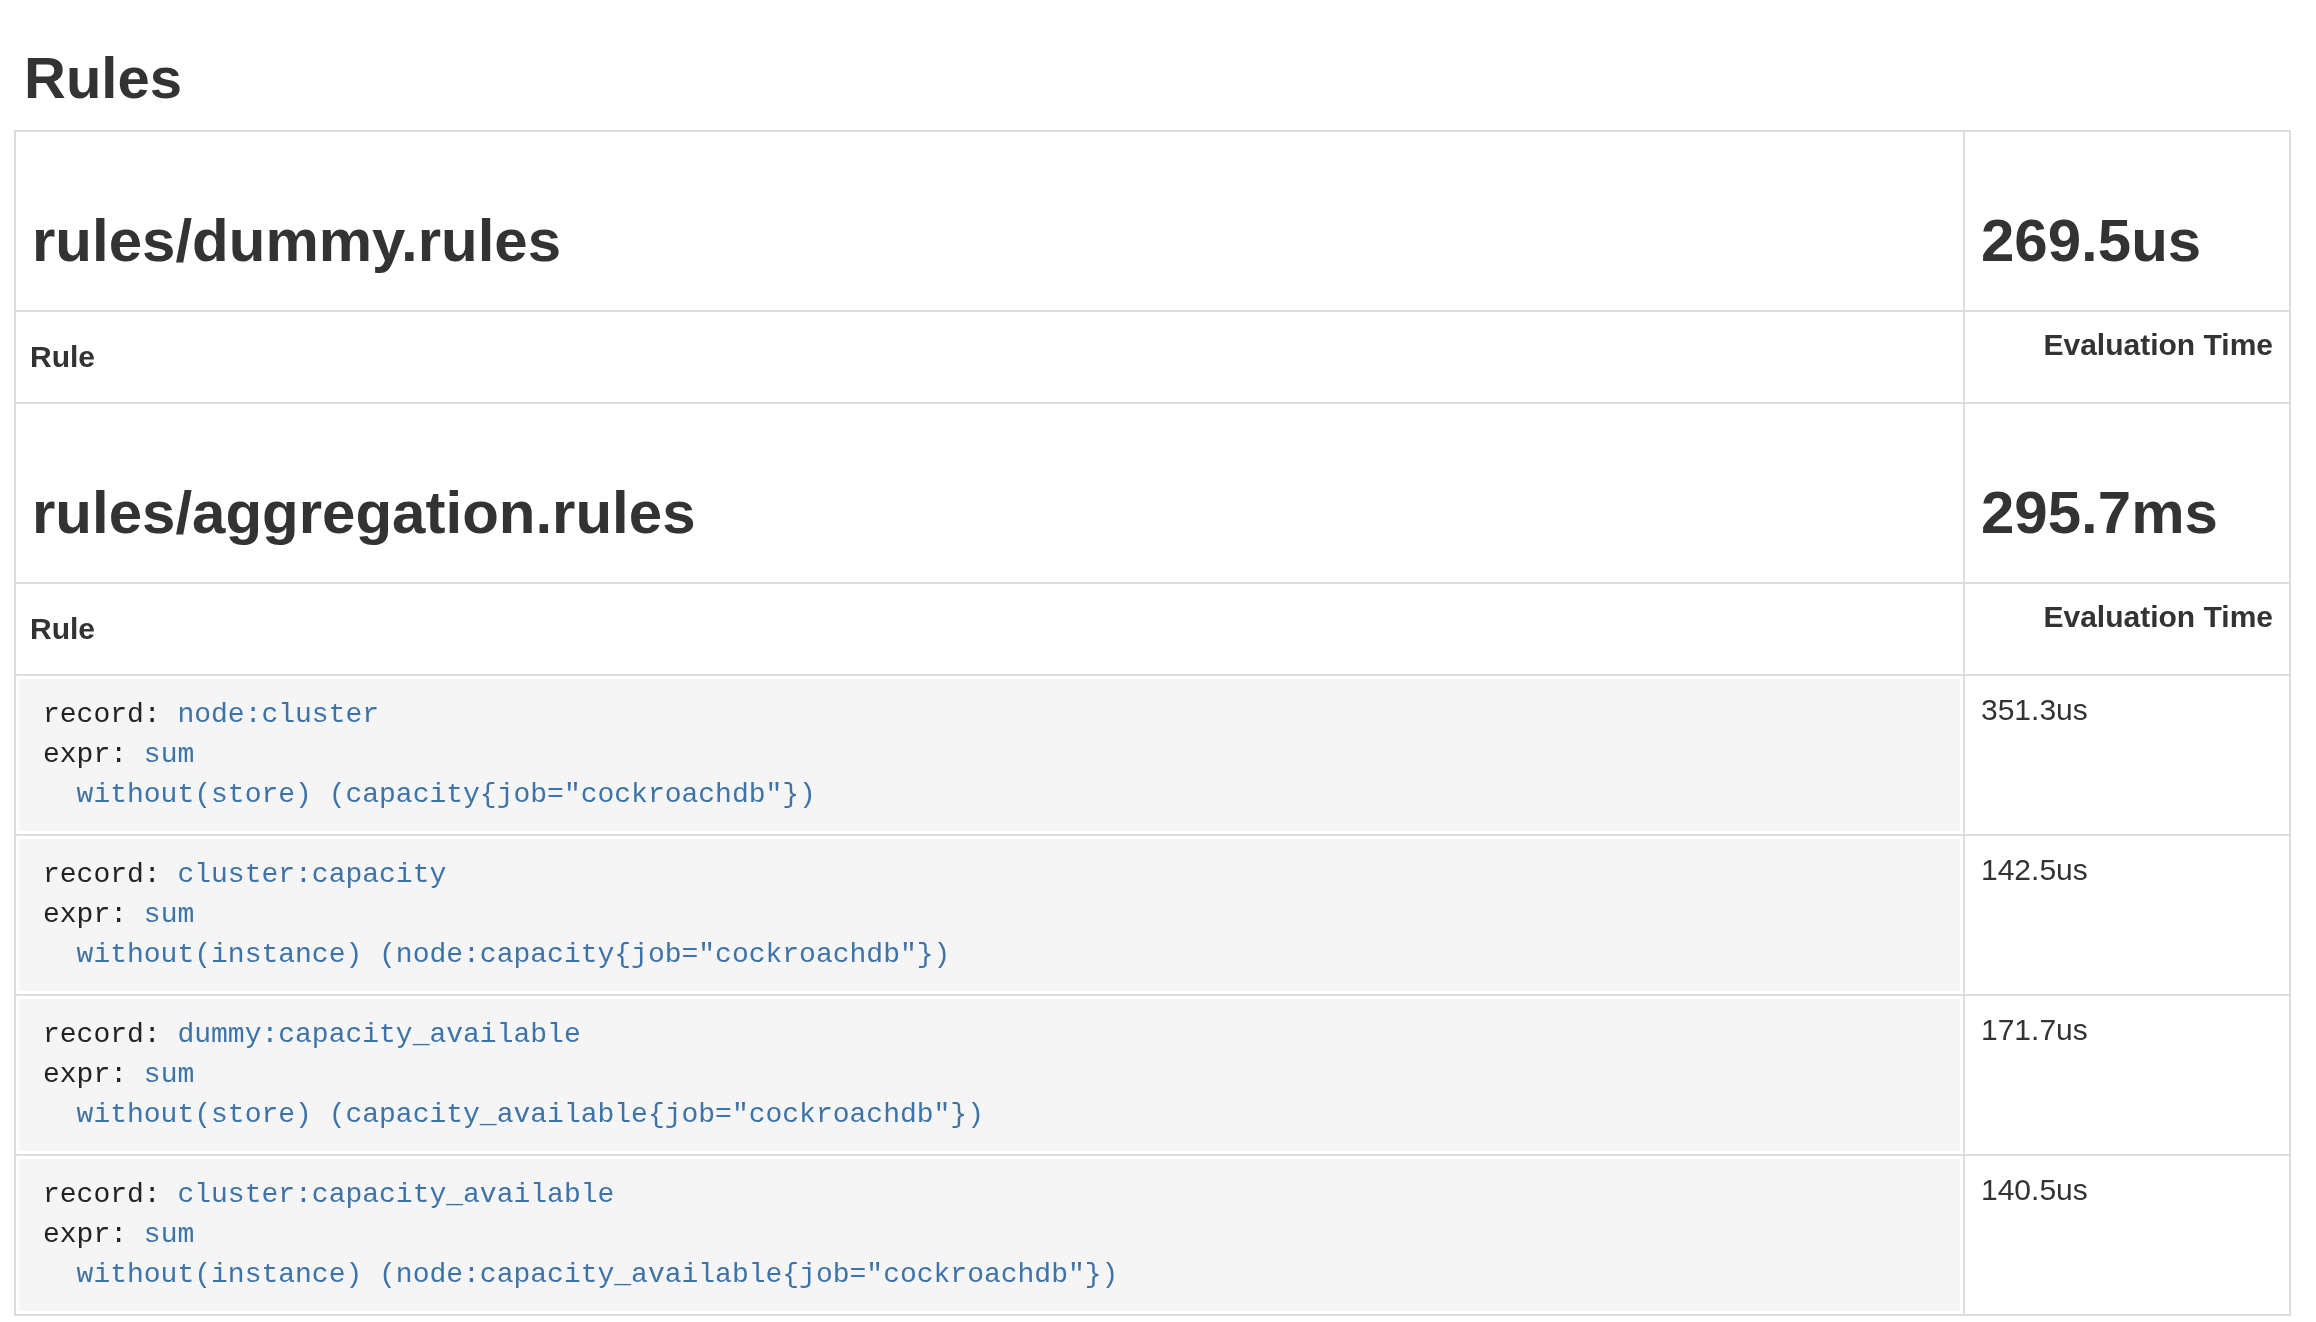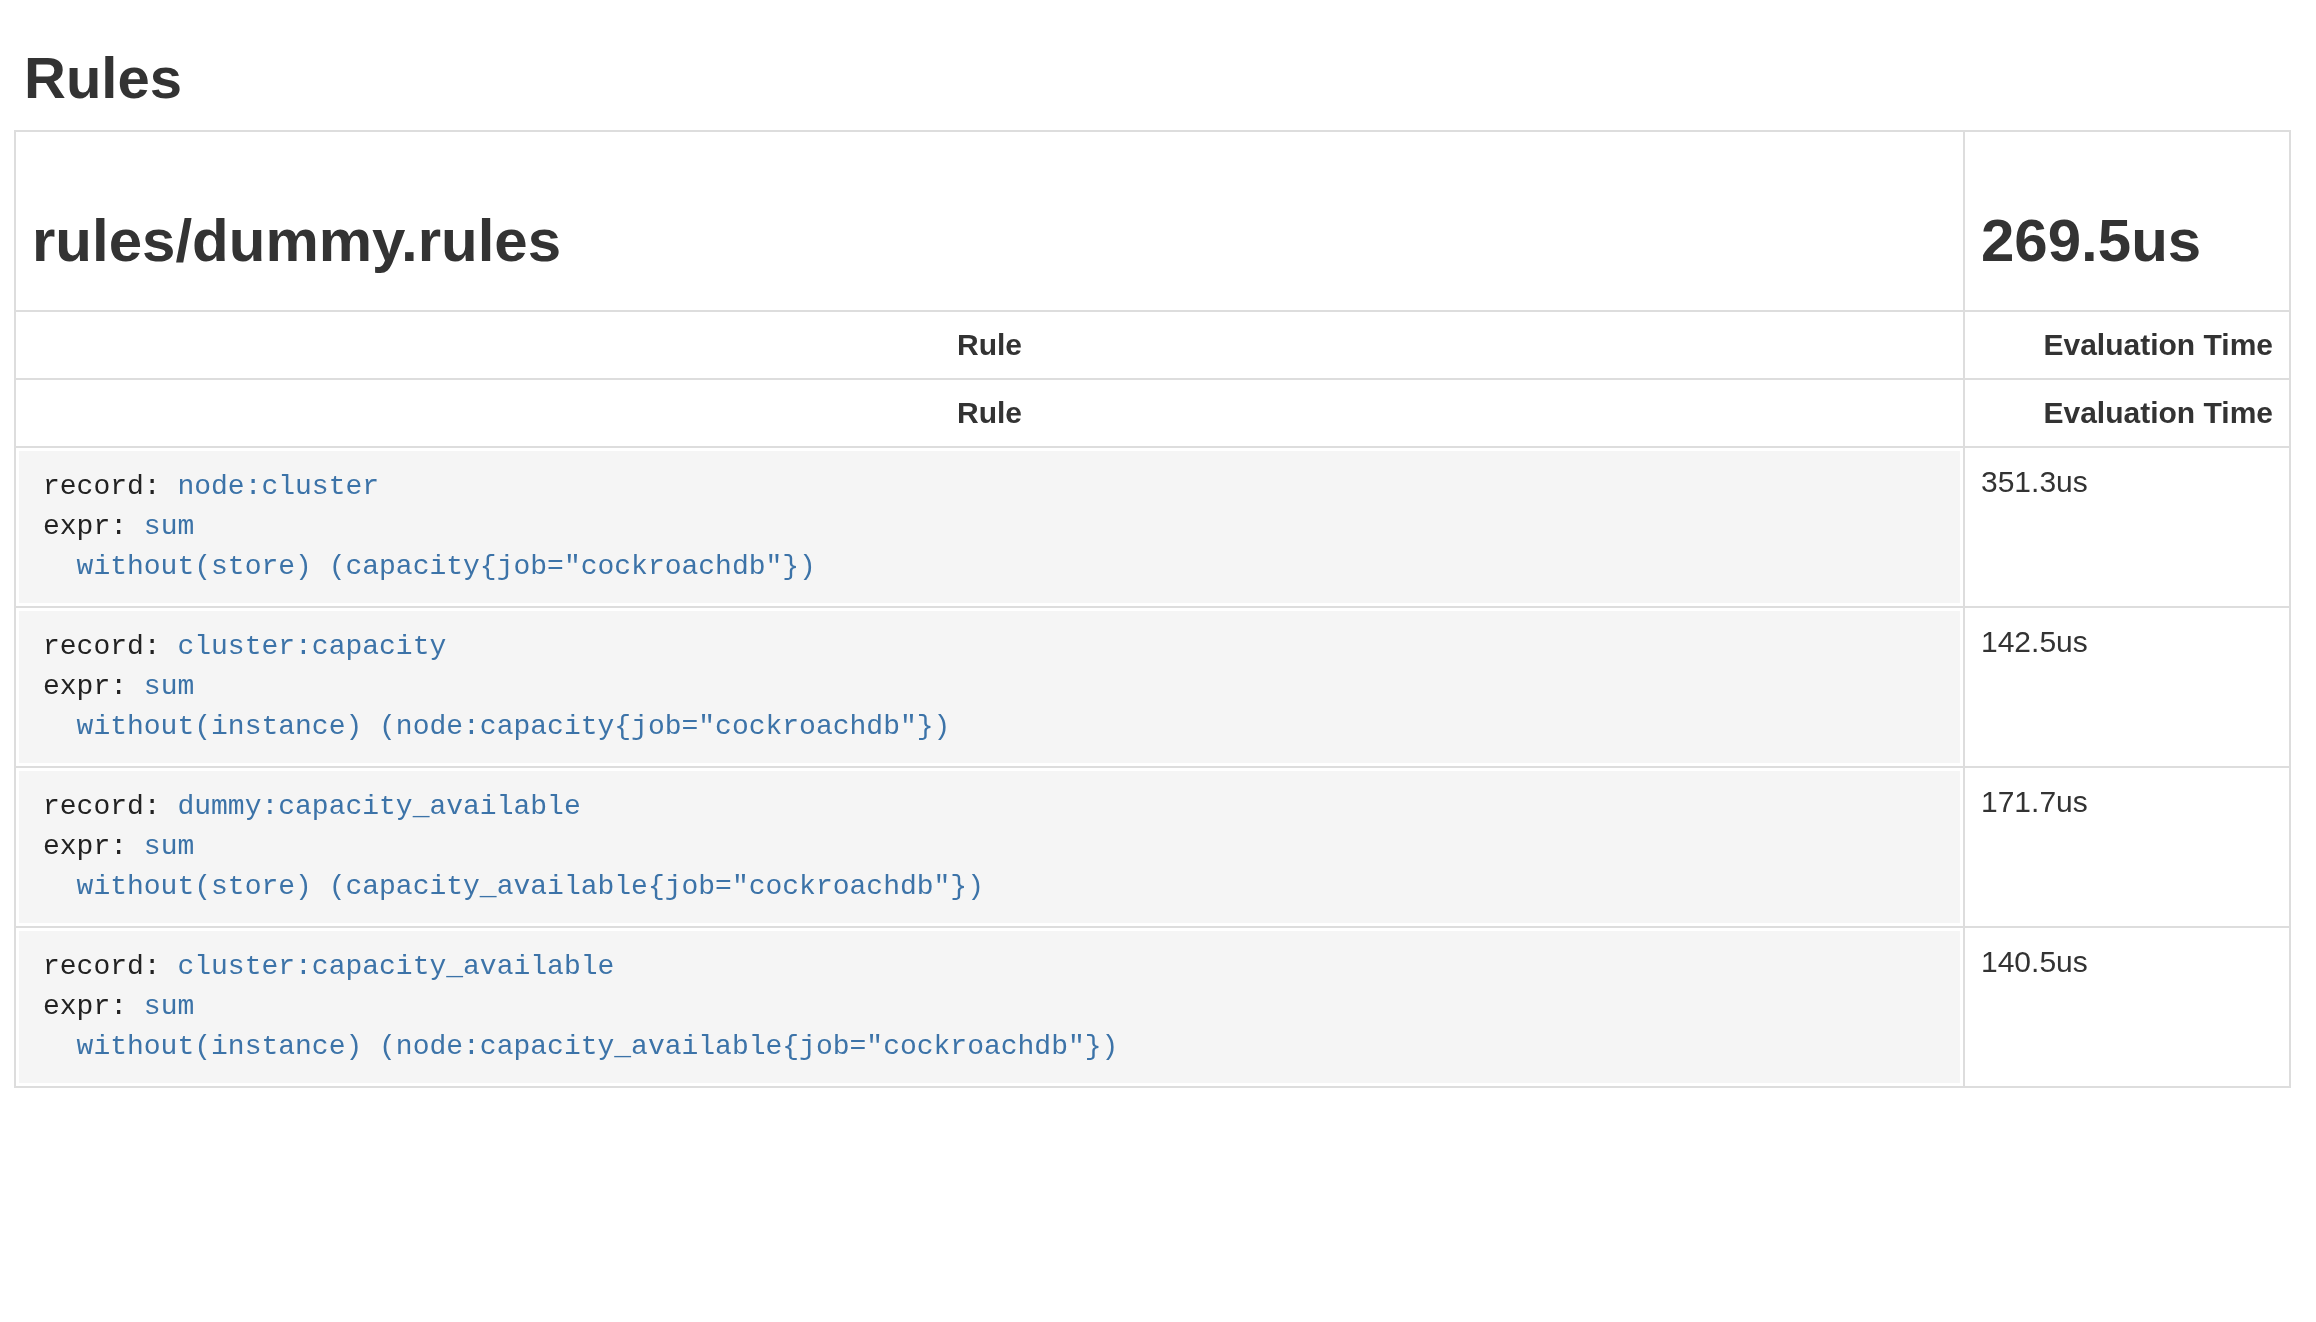--- a/index.html
+++ b/index.html
@@ -42,22 +42,22 @@
     line-height: 66px;
     font-weight: bold;
     color: #333;
     margin: 60px 0 20px 0;
     white-space: nowrap;
     overflow: hidden;
   }
 
   
   th.rule-th {
-    font-size: 30px; font-weight: bold; text-align: center;
-    padding: 16px 14px; color: #333;
+    font-size: 30px; font-weight: bold; text-align: left;
+    padding: 28px 14px; color: #333;
   }
   th.time-th {
     font-size: 30px; font-weight: bold; text-align: right;
     padding: 16px; color: #333;
   }
 
   
   td.rule-cell { padding: 3px; }
   pre.rule-pre {
     margin: 0;
@@ -99,20 +99,28 @@
             <h2 class="group-heading">rules/dummy.rules</h2>
           </td>
           <td class="group-time-cell">
             <h2 class="group-heading">269.5us</h2>
           </td>
         </tr>
         <tr class="cols-row">
           <th class="rule-th">Rule</th>
           <th class="time-th">Evaluation Time</th>
         </tr>
+        <tr class="group-row">
+          <td class="group-name-cell">
+            <h2 class="group-heading">rules/aggregation.rules</h2>
+          </td>
+          <td class="group-time-cell">
+            <h2 class="group-heading">295.7ms</h2>
+          </td>
+        </tr>
         <tr class="cols-row">
           <th class="rule-th">Rule</th>
           <th class="time-th">Evaluation Time</th>
         </tr>
         <tr class="rule-row">
           <td class="rule-cell">
             <pre class="rule-pre"><span class="code-label">record: </span><a class="code-link">node:cluster</a>
 <span class="code-label">expr: </span><a class="code-link">sum
   without(store) (capacity{job="cockroachdb"})</a></pre>
           </td>

